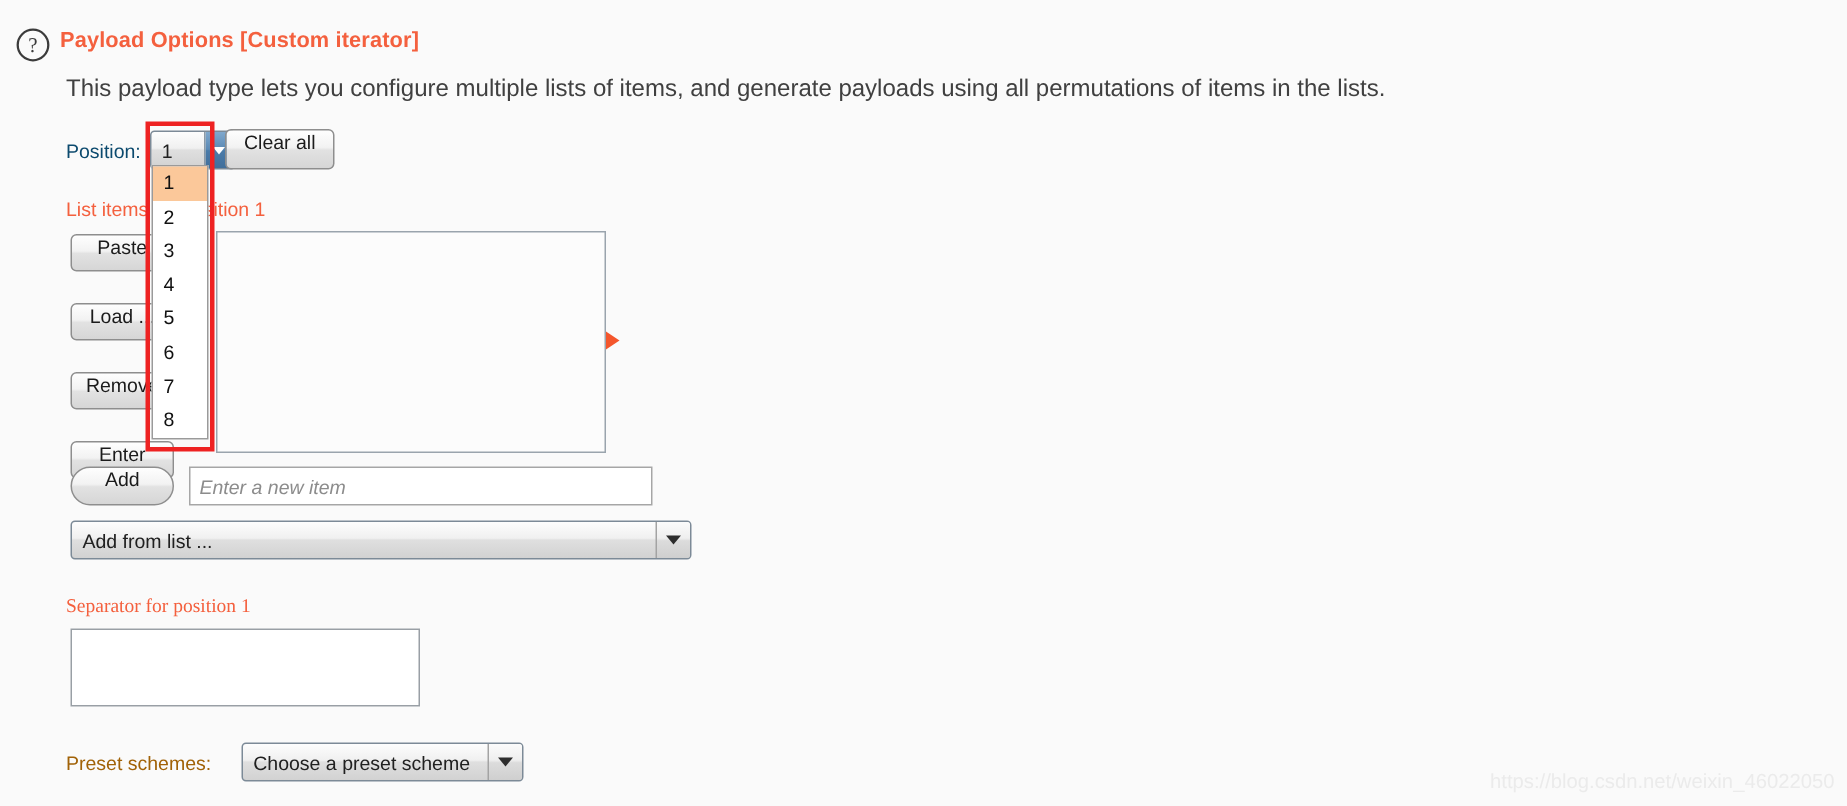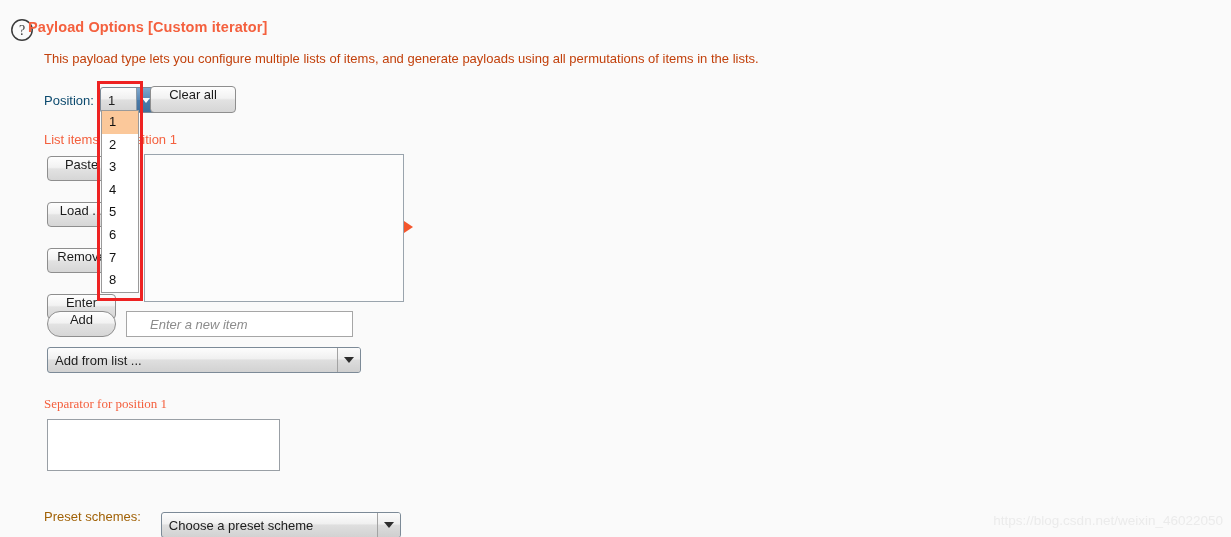--- a/index.html
+++ b/index.html
@@ -22,35 +22,35 @@
     position: absolute;
     left: 10px;
     top: 18px;
     width: 24px;
     height: 24px;
   }
   .help-icon svg { display: block; }
 
   .page-title {
     position: absolute;
-    left: 28px;
+    left: 40px;
     top: 19px;
     font-size: 14.5px;
     font-weight: bold;
     color: #f4603e;
     white-space: nowrap;
     letter-spacing: 0.1px;
   }
 
   .page-desc {
     position: absolute;
     left: 44px;
     top: 51px;
-    font-size: 13px;
-    color: #c2410c;
+    font-size: 16px;
+    color: #404040;
     white-space: nowrap;
   }
 
   
   .position-row {
     position: absolute;
     left: 44px;
     top: 86px;
     height: 28px;
     display: flex;
@@ -163,21 +163,21 @@
     box-sizing: border-box;
     padding: 0;
     text-align: center;
     user-select: none;
   }
 
   #clear-all-button {
     position: absolute;
     left: 150px;
     top: 86px;
-    width: 86px;
+    width: 73px;
     height: 27px;
   }
 
   .side-buttons {
     position: absolute;
     left: 47px;
     top: 156px;
     width: 69px;
   }
   .side-buttons .btn {
@@ -215,41 +215,41 @@
     top: 311px;
     width: 69px;
     height: 26px;
     border-radius: 13px;
   }
 
   #new-item-input {
     position: absolute;
     left: 126px;
     top: 311px;
-    width: 227px;
+    width: 309px;
     height: 26px;
     border: 1px solid #a6a6a6;
     box-sizing: border-box;
     background: #ffffff;
     font-family: "Liberation Sans", sans-serif;
     font-size: 13px;
     color: #1b1b1b;
-    padding: 0 23px;
+    padding: 0 6px;
     outline: none;
   }
   #new-item-input::placeholder {
     color: #8c8c8c;
     font-style: italic;
   }
 
   #add-from-list-select {
     position: absolute;
     left: 47px;
     top: 347px;
-    width: 314px;
+    width: 414px;
     height: 26px;
     text-align: center;
   }
   #add-from-list-select .sel-text { flex: 1; }
   #add-from-list-select .sel-arrow {
     width: 22px;
     background: linear-gradient(to bottom, #fbfbfb 0%, #eeeeee 45%, #dcdcdc 52%, #cfcfcf 100%);
     border-left: 1px solid #a3a3a3;
   }
   #add-from-list-select .sel-arrow i {
@@ -281,21 +281,21 @@
     left: 44px;
     top: 495px;
     display: flex;
     align-items: center;
   }
   .preset-label {
     font-size: 13px;
     color: #a16207;
     margin-right: 20px;
   }
-  #preset-scheme-select { width: 240px; height: 26px; margin-top: 17px; }
+  #preset-scheme-select { width: 188px; height: 26px; }
   #preset-scheme-select .sel-text { flex: 1; }
   #preset-scheme-select .sel-arrow {
     width: 22px;
     background: linear-gradient(to bottom, #fbfbfb 0%, #eeeeee 45%, #dcdcdc 52%, #cfcfcf 100%);
     border-left: 1px solid #a3a3a3;
   }
   #preset-scheme-select .sel-arrow i {
     border-top-color: #2d2d2d;
     border-left-width: 5px;
     border-right-width: 5px;

